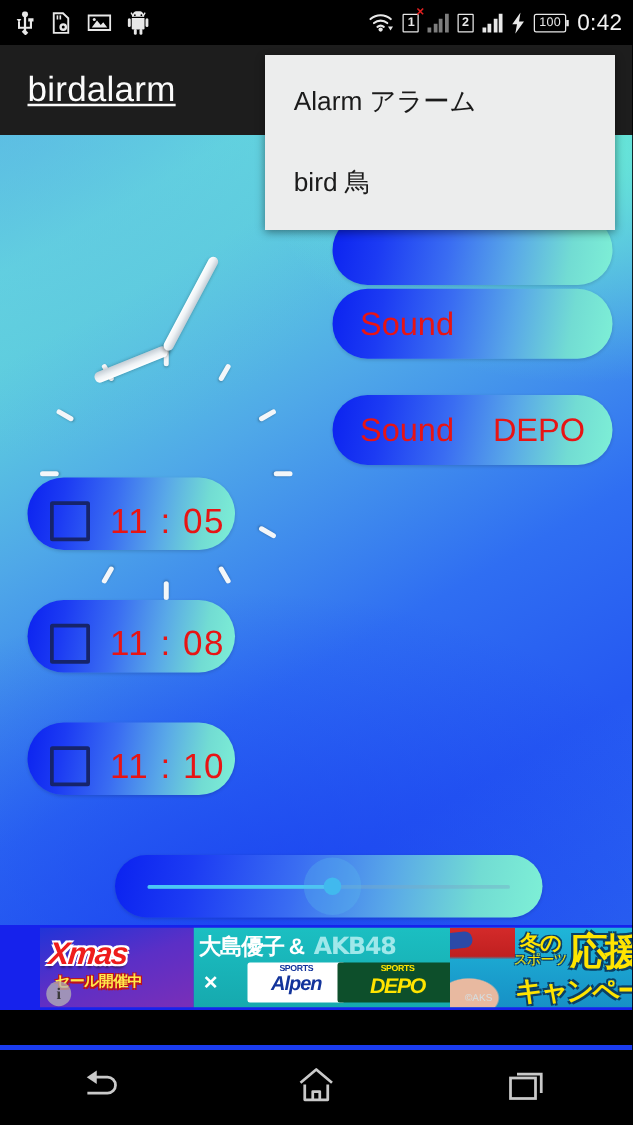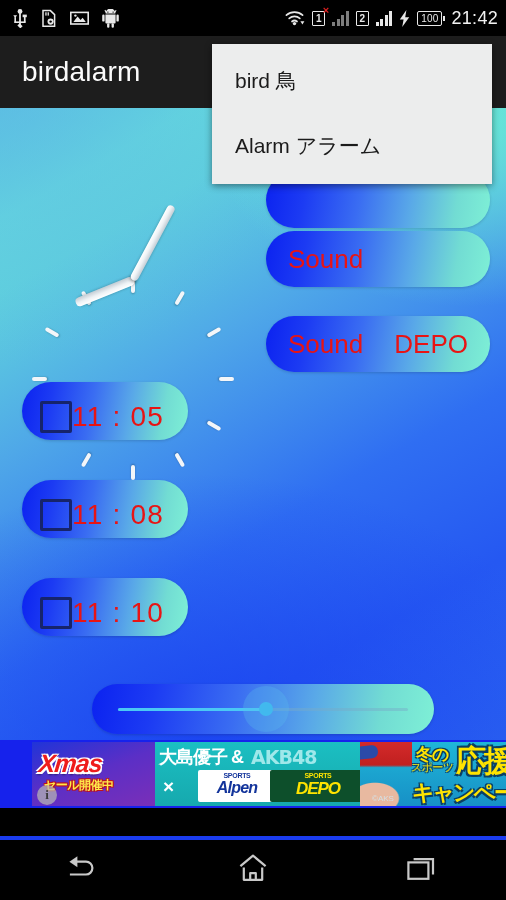--- a/index.html
+++ b/index.html
@@ -117,20 +117,21 @@
     background: #1d1d1d;
   }
   #app-title {
     position: absolute;
     left: 22px; top: 50%;
     transform: translateY(-50%);
     color: #fbfbfb;
     font-size: 28px;
     letter-spacing: .2px;
     white-space: nowrap;
+    text-decoration: underline;
   }
 
   
   #app-bg {
     position: absolute;
     left: 0; top: 108px;
     width: 506px; height: 632px;
     background:
       linear-gradient(150deg,
         #59c8e0 0%,
@@ -226,20 +227,21 @@
   #btn-sound-stop {
     left: 266px; top: 316px;
     width: 224px; height: 56px;
     justify-content: space-between;
     padding: 0 22px;
   }
 
   .alarm-pill {
     width: 166px; height: 58px;
     padding: 12px 0 0 18px;
+    gap: 16px;
   }
   #alarm-0 { left: 22px; top: 382px; }
   #alarm-1 { left: 22px; top: 480px; }
   #alarm-2 { left: 22px; top: 578px; }
 
   .checkbox {
     width: 26px; height: 26px;
     border: 3px solid #16246b;
     border-radius: 2px;
     background: transparent;
@@ -639,21 +641,21 @@
           <i></i>
           <i></i>
           <i></i>
         </span>
       <span class="sicon">
         <svg width="11" height="17" viewBox="0 0 11 17">
             <polygon points="7.4,0 0.8,9.4 4.6,9.4 3.2,17 10.2,7.2 6.2,7.2" fill="#e8e8e8"></polygon>
           </svg>
       </span>
       <span class="battery">100</span>
-      <span id="clock-text">21:42</span>
+      <span id="clock-text">0:42</span>
     </div>
   </div>
 
   <div id="actionbar">
     <div id="app-title">birdalarm</div>
   </div>
 
   <div id="app-bg"></div>
 
   <div id="clock-widget">
@@ -732,22 +734,22 @@
         <div id="ad-hdr-1">冬の</div>
         <div id="ad-hdr-2">スポーツ</div>
         <div id="ad-hdr-big">応援</div>
         <div id="ad-hdr-3">キャンペーン</div>
         <div id="ad-copy">©AKS</div>
       </div>
     </div>
   </div>
 
   <div id="menu-popup">
+    <div class="menu-item">Alarm アラーム</div>
     <div class="menu-item">bird 鳥</div>
-    <div class="menu-item">Alarm アラーム</div>
   </div>
 
   <div id="nav-divider"></div>
   <div id="navbar">
     <div class="navbtn">
       <span>
         <svg width="36" height="30" viewBox="0 0 36 30">
             <g fill="none" stroke="#c9c9c9" stroke-width="2.2" stroke-linecap="square">
           <path d="M5 21.5h15a6.4 6.4 0 0 0 0-12.8H7.2"></path>
         </g>

